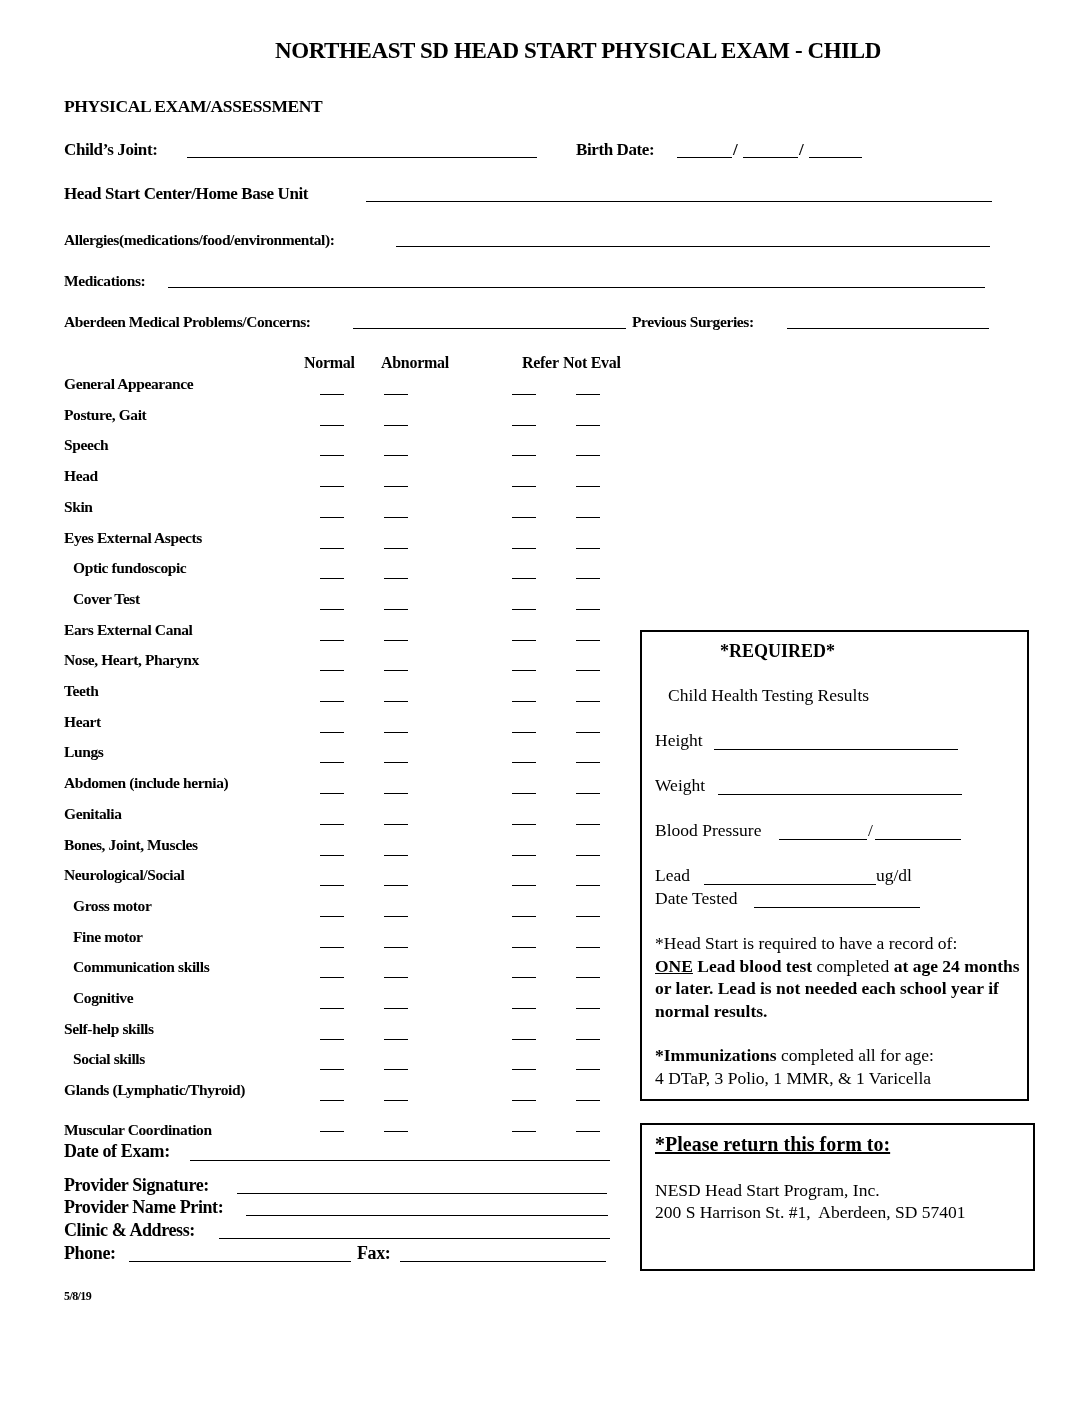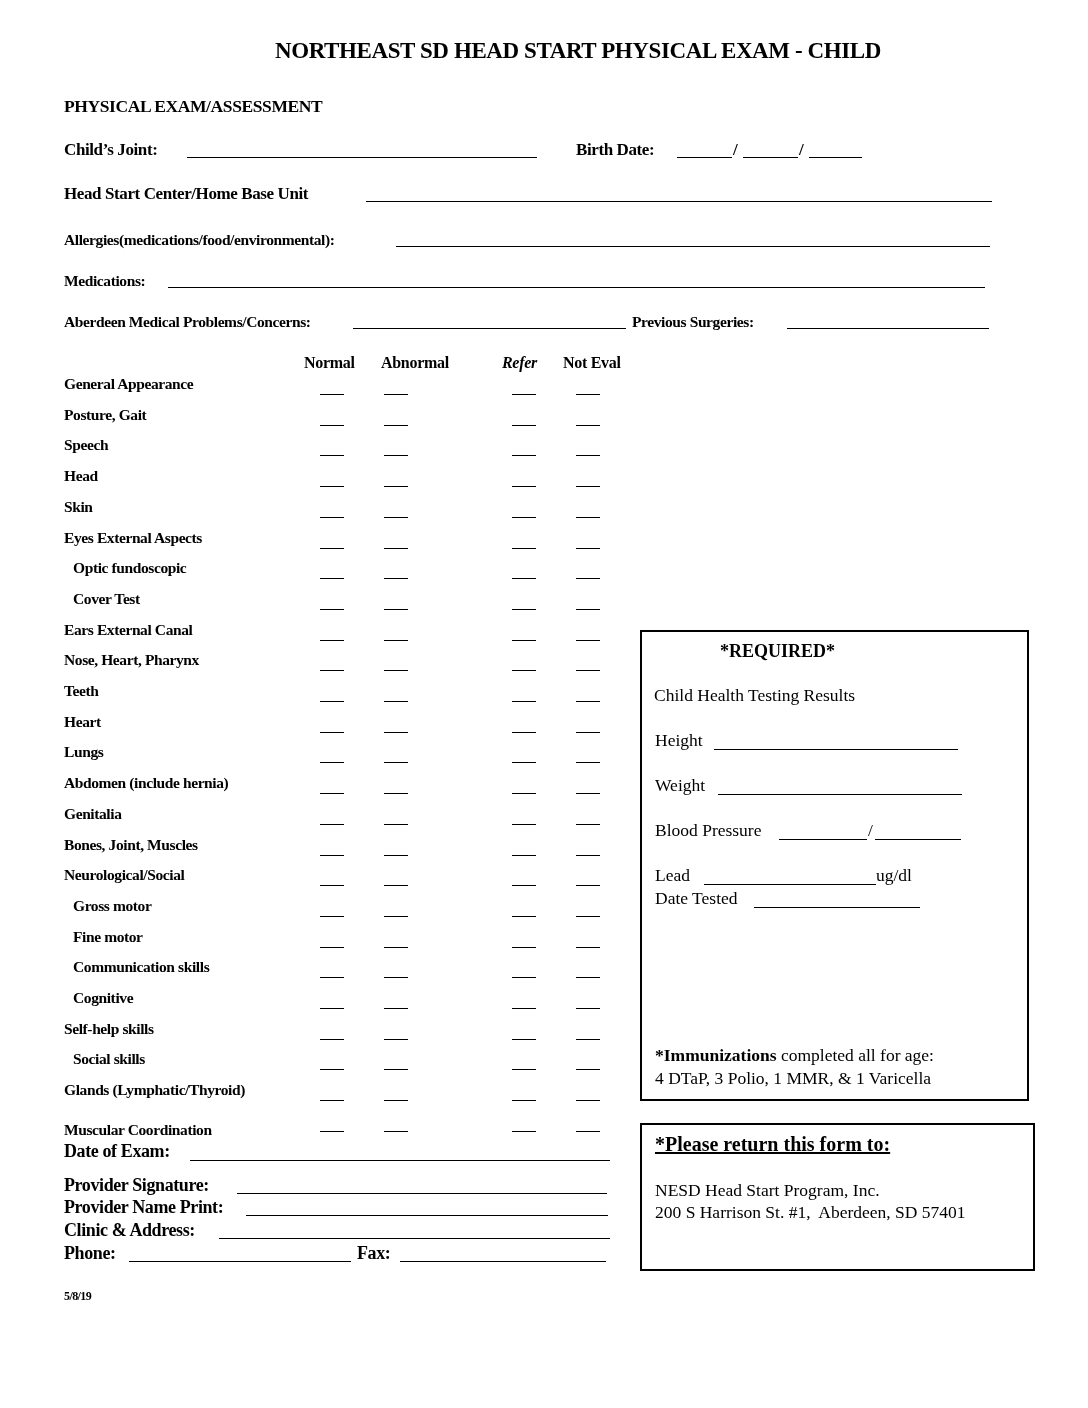--- a/index.html
+++ b/index.html
@@ -47,21 +47,21 @@
 <div class="abs lbl-sm" style="left:64px;top:272px;">Medications:</div>
 <div class="line" style="left:168px;top:287px;width:817px;"></div>
 
 <div class="abs lbl-sm" style="left:64px;top:313px;">Aberdeen Medical Problems/Concerns:</div>
 <div class="line" style="left:353px;top:328px;width:273px;"></div>
 <div class="abs lbl-sm" style="left:632px;top:313px;">Previous Surgeries:</div>
 <div class="line" style="left:787px;top:328px;width:202px;"></div>
 
 <div class="abs colhdr" style="left:304px;">Normal</div>
 <div class="abs colhdr" style="left:381px;">Abnormal</div>
-<div class="abs colhdr" style="left:502px;font-style:italic;">Refer</div>
+<div class="abs colhdr" style="left:522px;">Refer</div>
 <div class="abs colhdr" style="left:563px;">Not Eval</div>
 
 <div id="exam-rows">
     <div class="row-label" style="top: 375px;">General Appearance</div>
     <div class="blank" style="left: 320px; top: 394px;"></div>
     <div class="blank" style="left: 384px; top: 394px;"></div>
     <div class="blank" style="left: 512px; top: 394px;"></div>
     <div class="blank" style="left: 576px; top: 394px;"></div>
     <div class="row-label" style="top: 405.7px;">Posture, Gait</div>
     <div class="blank" style="left: 320px; top: 424.7px;"></div>
@@ -199,40 +199,44 @@
 
 <div class="abs footer-lbl" style="left:64px;top:1243px;">Phone:</div>
 <div class="line" style="left:129px;top:1261px;width:222px;"></div>
 <div class="abs footer-lbl" style="left:357px;top:1243px;">Fax:</div>
 <div class="line" style="left:400px;top:1261px;width:206px;"></div>
 
 <div class="abs b" style="left:64px;top:1289px;font-size:12px;letter-spacing:-0.6px;">5/8/19</div>
 
 <div class="box req">
   <div class="abs b serif17" style="left:78px;top:9px;font-size:18px;">*REQUIRED*</div>
-  <div class="abs serif17" style="left:12px;top:53px;text-align:center;">Child Health Testing Results</div>
+  <div class="abs serif17" style="left:26px;top:53px;text-align:center;">Child Health Testing Results</div>
 
   <div class="abs serif17" style="left:13px;top:98px;">Height</div>
   <div class="line" style="left:72px;top:117px;width:244px;border-bottom-width:1px;"></div>
 
   <div class="abs serif17" style="left:13px;top:143px;">Weight</div>
   <div class="line" style="left:76px;top:162px;width:244px;border-bottom-width:1px;"></div>
 
   <div class="abs serif17" style="left:13px;top:188px;">Blood Pressure</div>
   <div class="line" style="left:137px;top:207px;width:88px;border-bottom-width:1px;"></div>
   <div class="abs serif17" style="left:226px;top:188px;">/</div>
   <div class="line" style="left:233px;top:207px;width:86px;border-bottom-width:1px;"></div>
 
   <div class="abs serif17" style="left:13px;top:233px;">Lead</div>
   <div class="line" style="left:62px;top:252px;width:172px;border-bottom-width:1px;"></div>
   <div class="abs serif17" style="left:234px;top:233px;">ug/dl</div>
 
   <div class="abs serif17" style="left:13px;top:256px;">Date Tested</div>
   <div class="line" style="left:112px;top:275px;width:166px;border-bottom-width:1px;"></div>
 
+  <div class="abs" style="left:13px;top:300px;width:365px;font-size:17.5px;line-height:22.5px;">
+    <span>*Head Start is required to have a record of:</span><br>
+    <span class="b u">ONE</span><span class="b"> Lead blood test</span><span> completed </span><span class="b">at age 24 months or later.  Lead is not needed each school year if normal results.</span>
+  </div>
 
   <div class="abs" style="left:13px;top:412px;width:365px;font-size:17.5px;line-height:22.5px;">
     <span class="b">*Immunizations</span><span> completed all for age:</span><br>
     <span>4 DTaP, 3 Polio, 1 MMR, &amp; 1 Varicella</span>
   </div>
 </div>
 
 <div class="box ret">
   <div class="abs b u" style="left:13px;top:8px;font-size:20px;white-space:nowrap;">*Please return this form to:</div>
   <div class="abs serif17" style="left:13px;top:55px;">NESD Head Start Program, Inc.</div>

